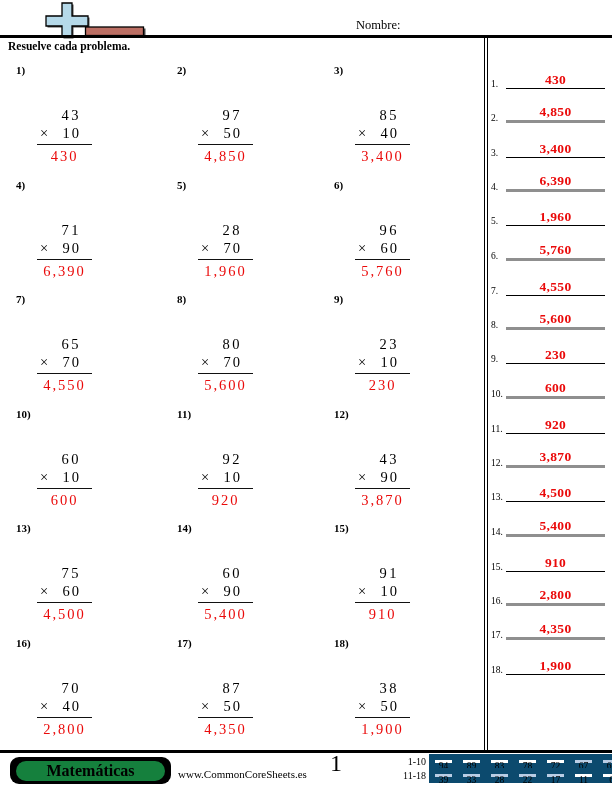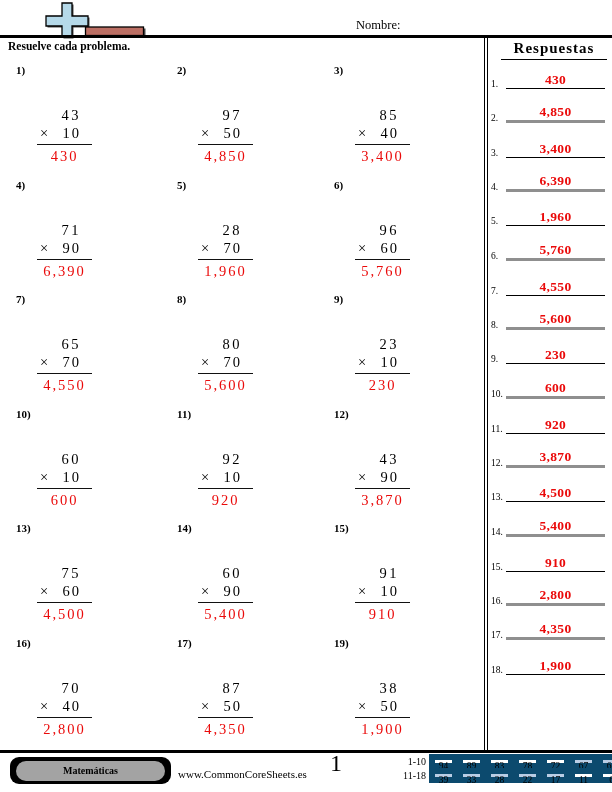--- a/index.html
+++ b/index.html
@@ -31,21 +31,21 @@
   .divider { position:absolute; left:484px; top:37px; height:714px; width:0; border-left:4px double #000; }
   .resp-title { position:absolute; left:501px; top:40px; width:106px; text-align:center; font-weight:bold; font-size:15px; letter-spacing:1px; border-bottom:1.7px solid #000; padding-bottom:2px; }
   .ans-row { position:absolute; left:489px; width:120px; height:22px; }
   .ans-num { position:absolute; left:2px; bottom:0; font-size:9.5px; }
   .ans-line { position:absolute; left:17px; bottom:0; width:99px; text-align:center; border-bottom:1.4px solid #000; }
   .ans-line.alt { border-bottom:3px solid #8f8f8f; }
   .ans-val { color:var(--red); font-weight:bold; font-size:13.5px; letter-spacing:0.3px; }
 
   
   .badge { position:absolute; left:10px; top:757px; width:161px; height:27px; background:#000; border-radius:9px; display:flex; align-items:center; justify-content:center; }
-  .badge-inner { width:149px; height:20px; background:#a3a3a3; border-radius:10px; text-align:center; line-height:20px; font-size:10px; font-weight:bold; }
+  .badge-inner { width:149px; height:20px; background:#15803d; border-radius:10px; text-align:center; line-height:20px; font-size:16px; font-weight:bold; }
   .site { position:absolute; left:178px; top:768px; font-size:11px; }
   .pageno { position:absolute; left:330px; top:750px; font-size:24px; }
   .score { position:absolute; left:398px; top:754px; }
   .score-row { display:flex; height:15px; }
   .score-row + .score-row { margin-top:-1px; }
   .score-label { width:28px; text-align:right; padding-right:3px; font-size:10px; line-height:15px; }
   .cell { width:17px; border:6px solid #0c4a6e; margin-left:-1px; font-size:9.5px; line-height:13.5px; text-align:center; background:#fff; }
   .cell.first { margin-left:0; }
   .cell.hl { background:var(--cellblue); }
 </style>
@@ -245,33 +245,32 @@
     <div class="work">
       <div class="mtop">87</div>
       <div class="mrow">
           <span class="times">×</span>
           <span>50</span>
         </div>
       <div class="pans">4,350</div>
     </div>
   </div>
   <div class="prob" style="left:334px;top:636px">
-    <span class="pnum">19)</span>
+    <span class="pnum">18)</span>
     <div class="work">
       <div class="mtop">38</div>
       <div class="mrow">
           <span class="times">×</span>
           <span>50</span>
         </div>
       <div class="pans">1,900</div>
     </div>
   </div>
 
   <div class="divider"></div>
-  <div class="resp-title">Respuestas</div>
 
   <div class="ans-row" style="top:67px">
     <span class="ans-num">1.</span>
     <div class="ans-line"><span class="ans-val">430</span></div>
   </div>
   <div class="ans-row" style="top:101px">
     <span class="ans-num">2.</span>
     <div class="ans-line alt"><span class="ans-val">4,850</span></div>
   </div>
   <div class="ans-row" style="top:136px">

